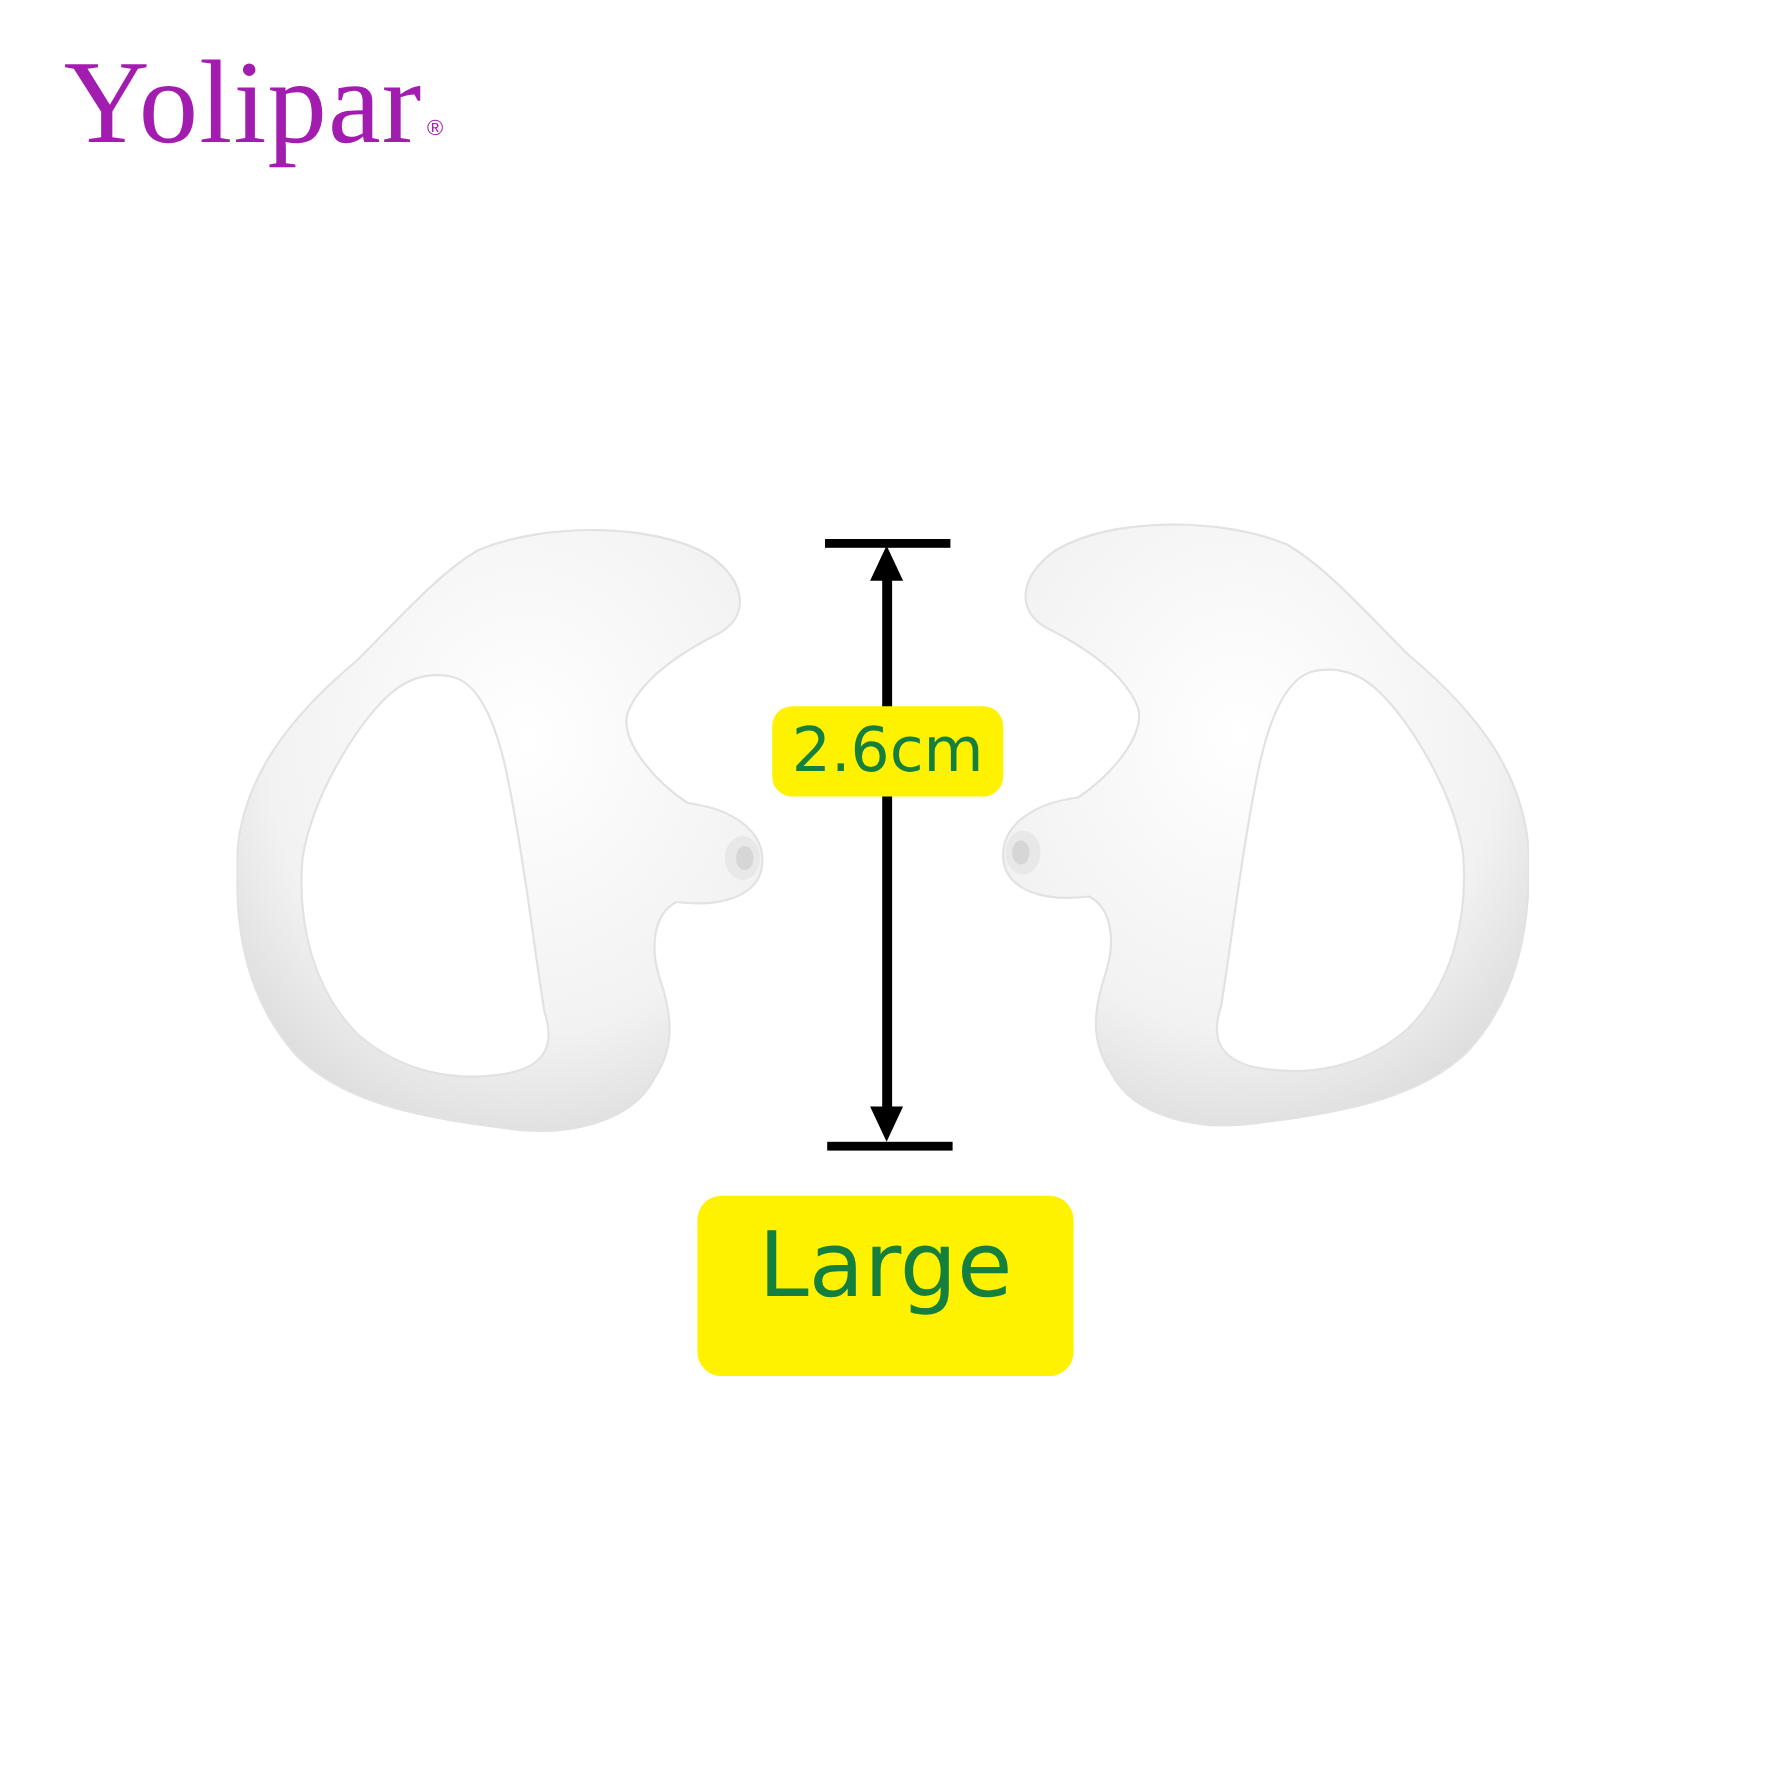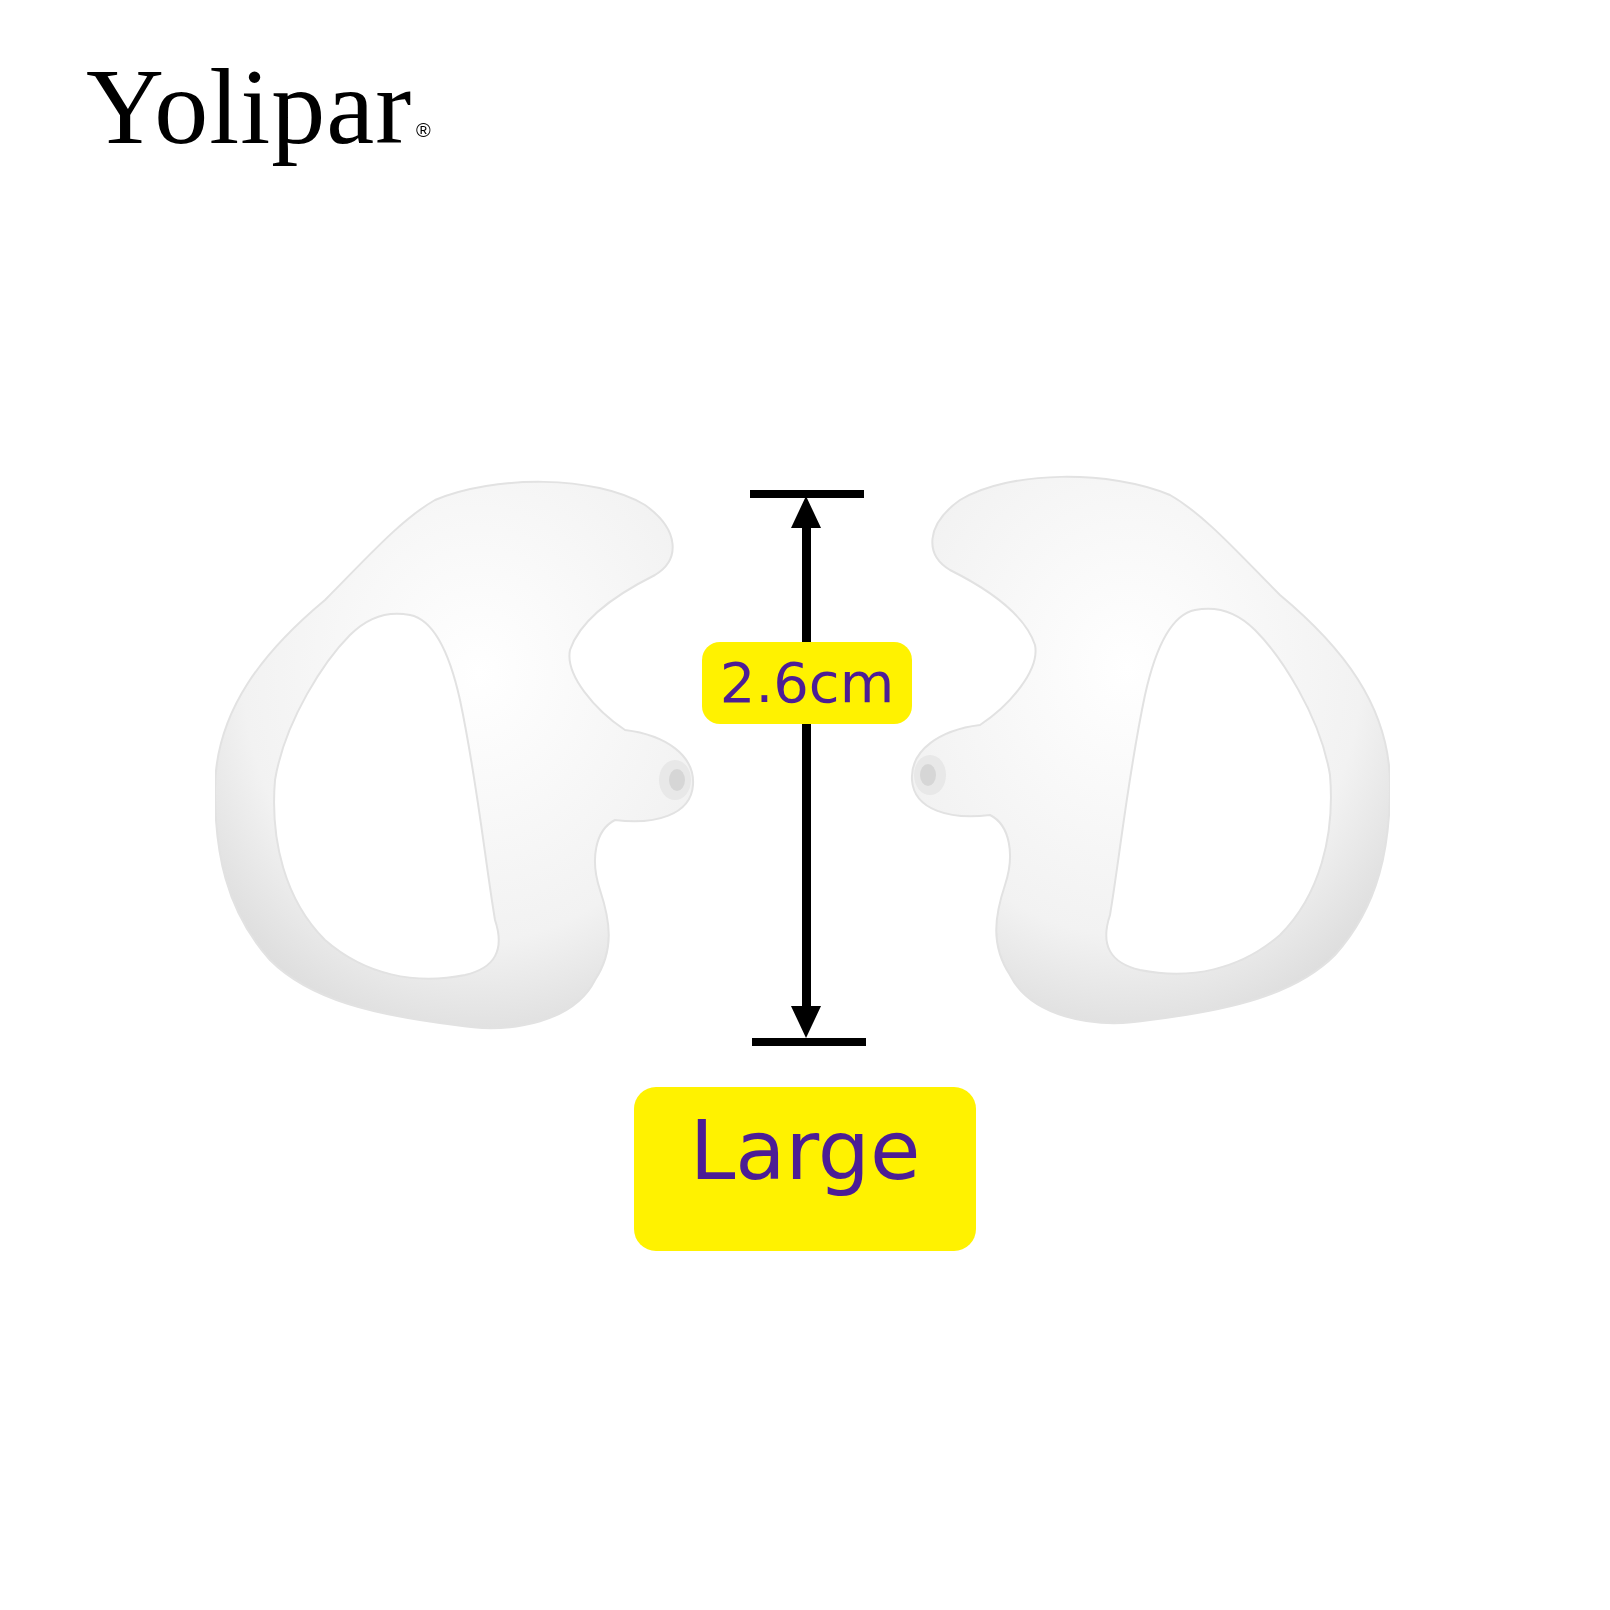--- a/index.html
+++ b/index.html
@@ -1,20 +1,20 @@
 <!DOCTYPE html>
 <html><head>
 <meta charset="utf-8">
 <style>
   html,body{margin:0;padding:0;background:#ffffff;}
   body{width:1610px;height:1610px;position:relative;overflow:hidden;font-family:"Liberation Sans",sans-serif;}
-  .brand{position:absolute;left:58px;top:53px;font-family:"Liberation Serif",serif;font-size:108px;color:#000000;letter-spacing:1px;line-height:1;margin-left:28px;}
+  .brand{position:absolute;left:58px;top:40px;font-family:"Liberation Serif",serif;font-size:108px;color:#a21caf;letter-spacing:1px;line-height:1;}
   .brand .reg{font-family:"Liberation Sans",sans-serif;font-size:20px;vertical-align:baseline;margin-left:4px;position:relative;top:-6px;}
   .earmold{position:absolute;}
-  .dim-label{position:absolute;background:#fff200;border-radius:18px;color:#4c1d95;font-family:"DejaVu Sans",sans-serif;text-align:center;}
+  .dim-label{position:absolute;background:#fff200;border-radius:18px;color:#15803d;font-family:"DejaVu Sans",sans-serif;text-align:center;}
   .dim-small{left:702px;top:642px;width:210px;height:82px;line-height:82px;font-size:56px;}
   .dim-big{left:634px;top:1087px;width:342px;height:164px;line-height:128px;font-size:82px;border-radius:22px;}
 </style>
 </head>
 <body>
 
 <div class="brand">
   <span>Yolipar</span><span class="reg">®</span>
 </div>
 

